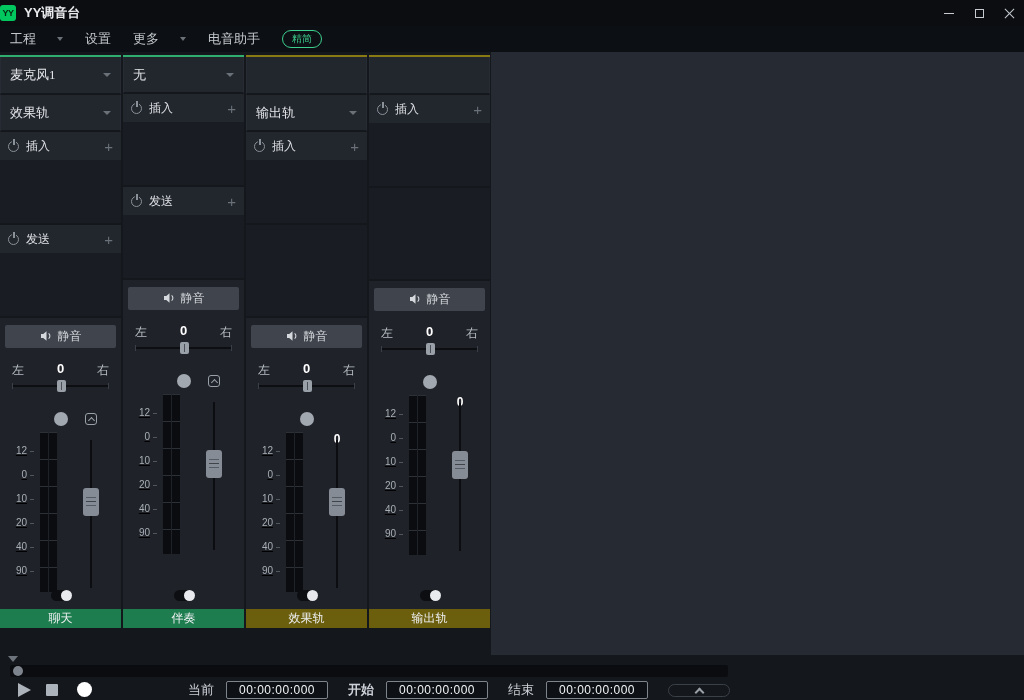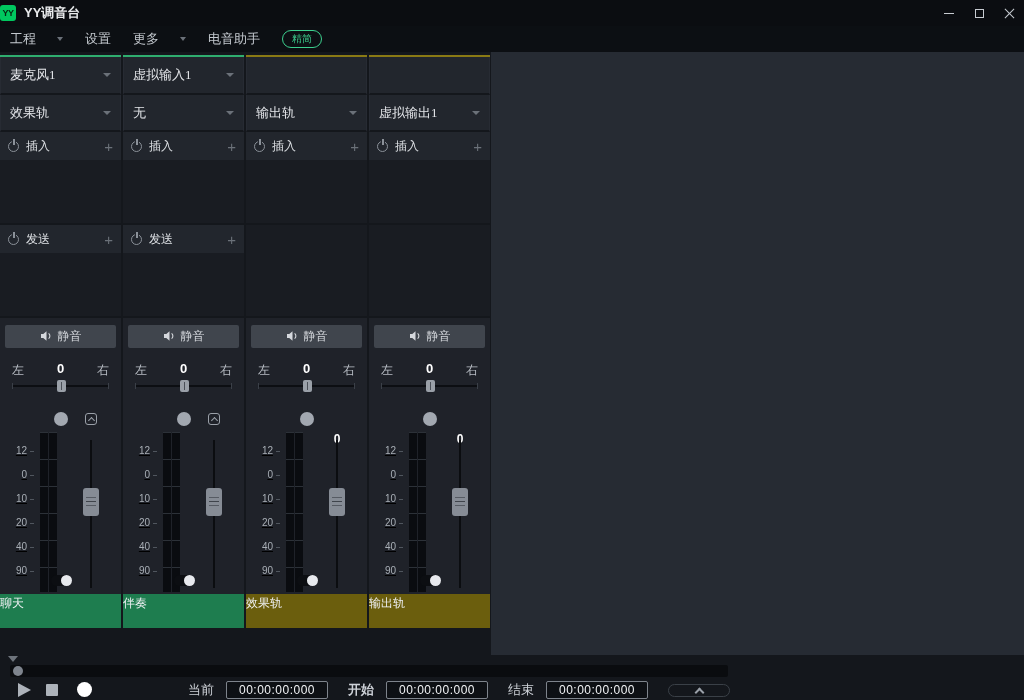--- a/index.html
+++ b/index.html
@@ -80,21 +80,21 @@
   .scale-mark::after{content:"";display:inline-block;width:4px;height:1px;background:#50565e;margin-left:3px;vertical-align:2px;}
   .meter{position:absolute;top:32px;width:8px;height:160px;background:#0a0c10;
     background-image:repeating-linear-gradient(to bottom,#2c3138 0,#2c3138 1px,transparent 1px,transparent 27px);}
   .m1{left:40px;} .m2{left:49px;}
   .fader-track{position:absolute;left:90px;top:40px;width:2px;height:148px;background:#0b0d10;}
   .fader-handle{position:absolute;left:-7px;top:48px;width:16px;height:28px;background:#868c95;border-radius:3px;}
   .fader-handle::after{content:"";position:absolute;left:3px;right:3px;top:13px;height:1px;background:#3f444b;
     box-shadow:0 -4px 0 #565b63,0 4px 0 #565b63;}
   .toggle{position:absolute;bottom:8px;left:calc(50% - 10px);width:21px;height:11px;background:#0c0e12;border-radius:6px;}
   .toggle-knob{position:absolute;right:0;top:0;width:11px;height:11px;border-radius:50%;background:#e8eaee;}
-  .name-label{height:34px;line-height:19px;text-align:left;font-size:12px;color:#eef0f3;background:var(--green-label);}
+  .name-label{height:19px;line-height:19px;text-align:center;font-size:12px;color:#eef0f3;background:var(--green-label);}
   
   .transport{position:absolute;left:0;right:0;bottom:0;height:45px;background:#14171c;}
   .tl-marker{position:absolute;left:8px;top:1px;width:0;height:0;
     border-left:5px solid transparent;border-right:5px solid transparent;border-top:6px solid #6e747c;}
   .timeline{position:absolute;left:10px;top:10px;width:718px;height:12px;background:#0a0c0f;border-radius:2px;}
   .tl-knob{position:absolute;left:3px;top:1px;width:10px;height:10px;border-radius:50%;background:#7e848d;}
   .t-controls{position:absolute;left:0;right:0;top:26px;height:18px;}
   .t-controls > *{position:absolute;top:0;}
   .play-btn{left:18px;top:2px;width:0;height:0;border-left:13px solid #adb3ba;
     border-top:7px solid transparent;border-bottom:7px solid transparent;}
@@ -204,24 +204,20 @@
         <div class="fader-handle"></div>
       </div>
     <div class="toggle">
         <div class="toggle-knob"></div>
       </div>
   </div>
   <div class="name-label">聊天</div>
 </div>
 
 <div class="channel ch2 accent-green">
-  <div class="drop-row input-row">
-    <span class="drop-label">虚拟输入1</span>
-    <span class="caret"></span>
-  </div>
   <div class="drop-row route-row">
     <span class="drop-label">无</span>
     <span class="caret"></span>
   </div>
   <div class="sec-header">
     <span class="power-icon"></span>
     <span class="sec-label">插入</span>
     <span class="plus">+</span>
   </div>
   <div class="sec-list"></div>
@@ -322,24 +318,20 @@
     <div class="toggle">
         <div class="toggle-knob"></div>
       </div>
   </div>
   <div class="name-label">效果轨</div>
 </div>
 
 <div class="channel ch4 accent-olive">
   <div class="drop-row input-row">
     <span class="drop-label"></span>
-  </div>
-  <div class="drop-row route-row">
-    <span class="drop-label">虚拟输出1</span>
-    <span class="caret"></span>
   </div>
   <div class="sec-header">
     <span class="power-icon"></span>
     <span class="sec-label">插入</span>
     <span class="plus">+</span>
   </div>
   <div class="sec-list"></div>
   <div class="send-empty"></div>
   <div class="mute-row">
     <button class="mute-btn">

